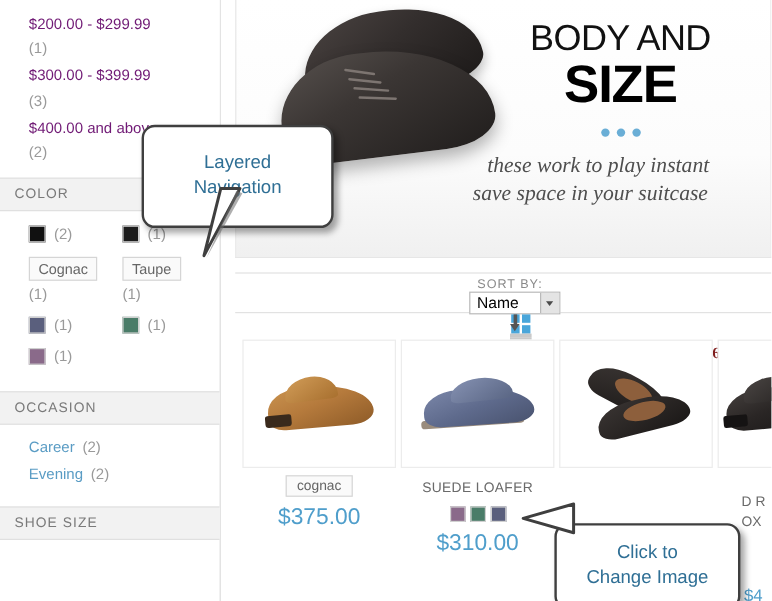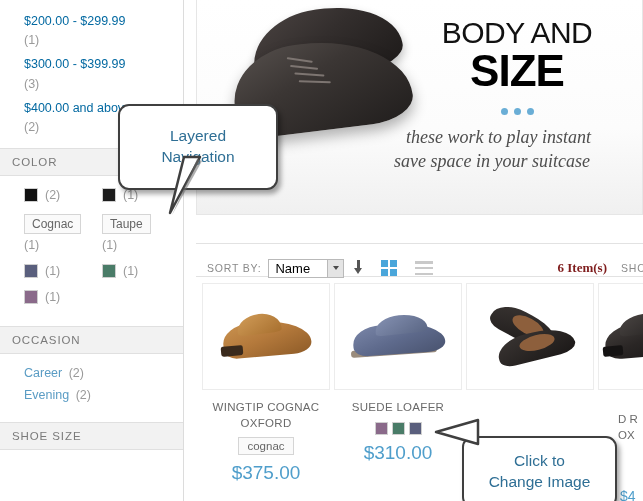--- a/index.html
+++ b/index.html
@@ -13,21 +13,21 @@
   #page { position:relative; width:643px; height:501px; overflow:hidden; background:#fff; }
 
   
   #sidebar {
     position:absolute; left:0; top:0; width:184px; height:501px;
     background:#ffffff; border-right:1px solid #dcdcdc;
   }
   .filter-list { padding:8px 0 10px 24px; background:#fff; }
   .filter-row { margin-bottom:2px; line-height:1.45; }
   .filter-link {
-    color:#0369a1; font-size:12.5px; text-decoration:none; display:inline;
+    color:#701a75; font-size:12.5px; text-decoration:none; display:inline;
   }
   .filter-count { color:#9a9a9a; font-size:12.5px; display:block; }
 
   .sect-head {
     background:#f2f2f2; border-top:1px solid #e0e0e0; border-bottom:1px solid #e0e0e0;
     padding:7px 0 7px 12px; font-size:11.5px; letter-spacing:.9px;
     color:#7a7a7a; text-transform:uppercase;
   }
 
   .color-grid { padding:12px 0 10px 24px; display:flex; flex-wrap:wrap; width:184px; }
@@ -93,23 +93,23 @@
     background:#6aaed6; margin:0 3px;
   }
   .b-sub {
     font-family:"Liberation Serif", serif; font-style:italic;
     font-size:18px; color:#4e4e4e; line-height:1.35; white-space:nowrap;
     text-align:left; padding-left:2px;
   }
 
   
   #toolbar {
-    position:absolute; top:243px; left:0; width:447px; height:34px;
+    position:absolute; top:227px; left:0; width:447px; height:34px;
     border-top:1px solid #e2e2e2; border-bottom:1px solid #e2e2e2;
-    display:flex; align-items:center; padding:16px 0 0 11px; background:#fff;
+    display:flex; align-items:center; padding:3px 0 0 11px; background:#fff;flex-direction:column;
   }
   .sortby-label { font-size:10.5px; letter-spacing:.8px; color:#8a8a8a; text-transform:uppercase; }
   .sel-wrap {
     margin-left:7px; display:inline-flex; align-items:stretch;
     border:1px solid #b9b9b9; background:#fff; height:19px;
   }
   .sel-val { font-size:13px; color:#000000; padding:0 6px; line-height:17px; min-width:58px; }
   .sel-arrow {
     width:16px; background:#e4e4e4; border-left:1px solid #b9b9b9;
     display:flex; align-items:center; justify-content:center;
@@ -364,21 +364,20 @@
     </div>
 
     <div id="products">
 
       <div class="product">
         <div class="prod-img">
           <div class="art ox-body"></div>
           <div class="art ox-top"></div>
           <div class="art ox-heel"></div>
         </div>
-        <div class="prod-name">WINGTIP COGNAC OXFORD</div>
         <span class="prod-swatch-label">cognac</span>
         <div class="prod-price">$375.00</div>
       </div>
 
       <div class="product">
         <div class="prod-img">
           <div class="art loaf-sole"></div>
           <div class="art loaf-body"></div>
           <div class="art loaf-top"></div>
         </div>

